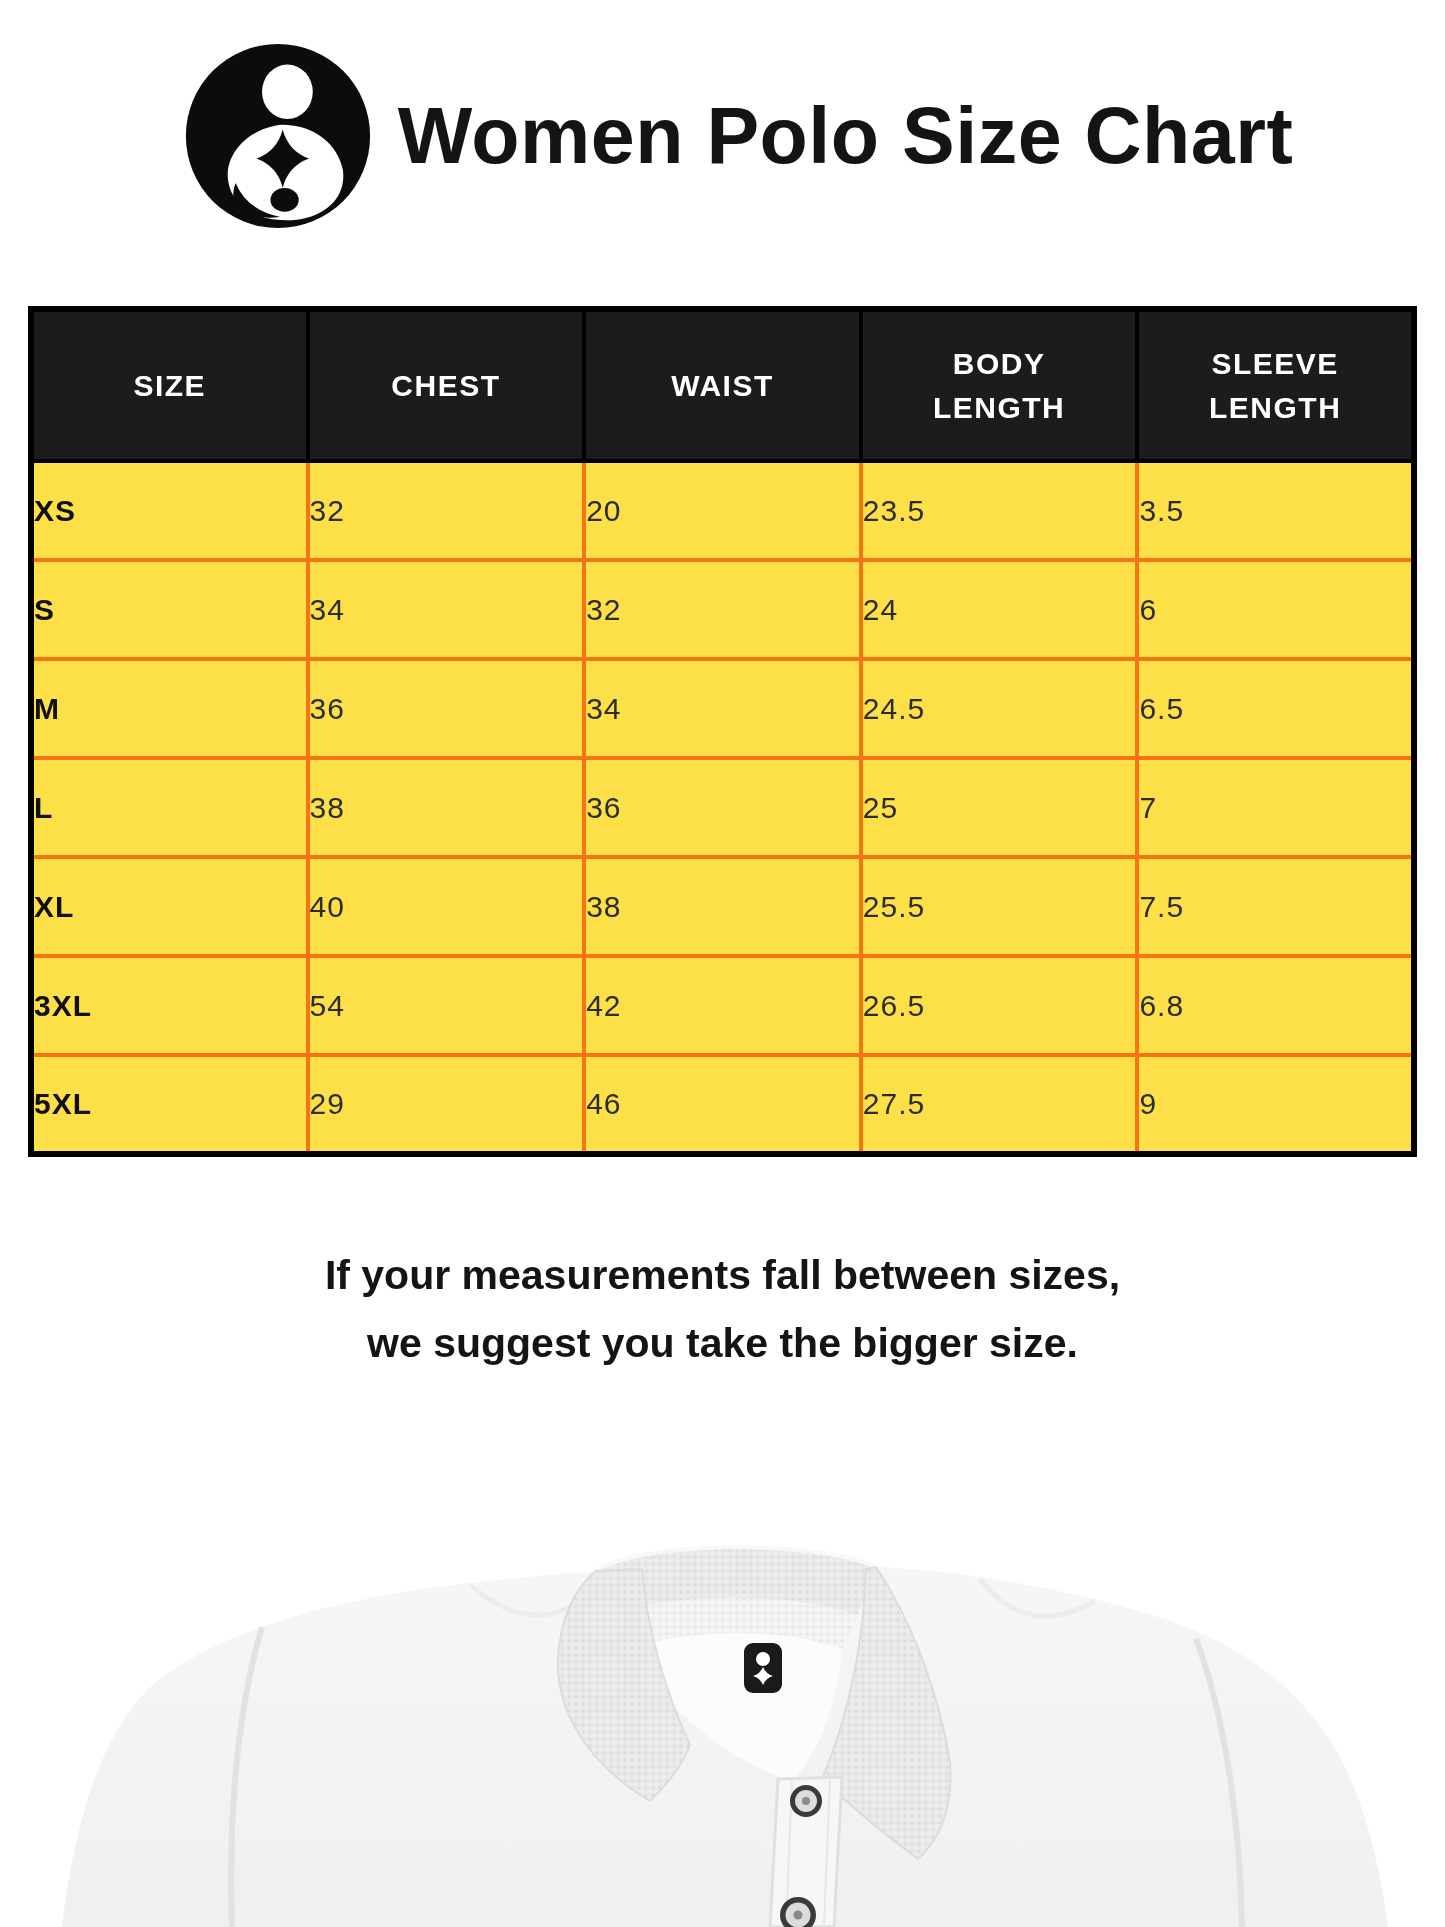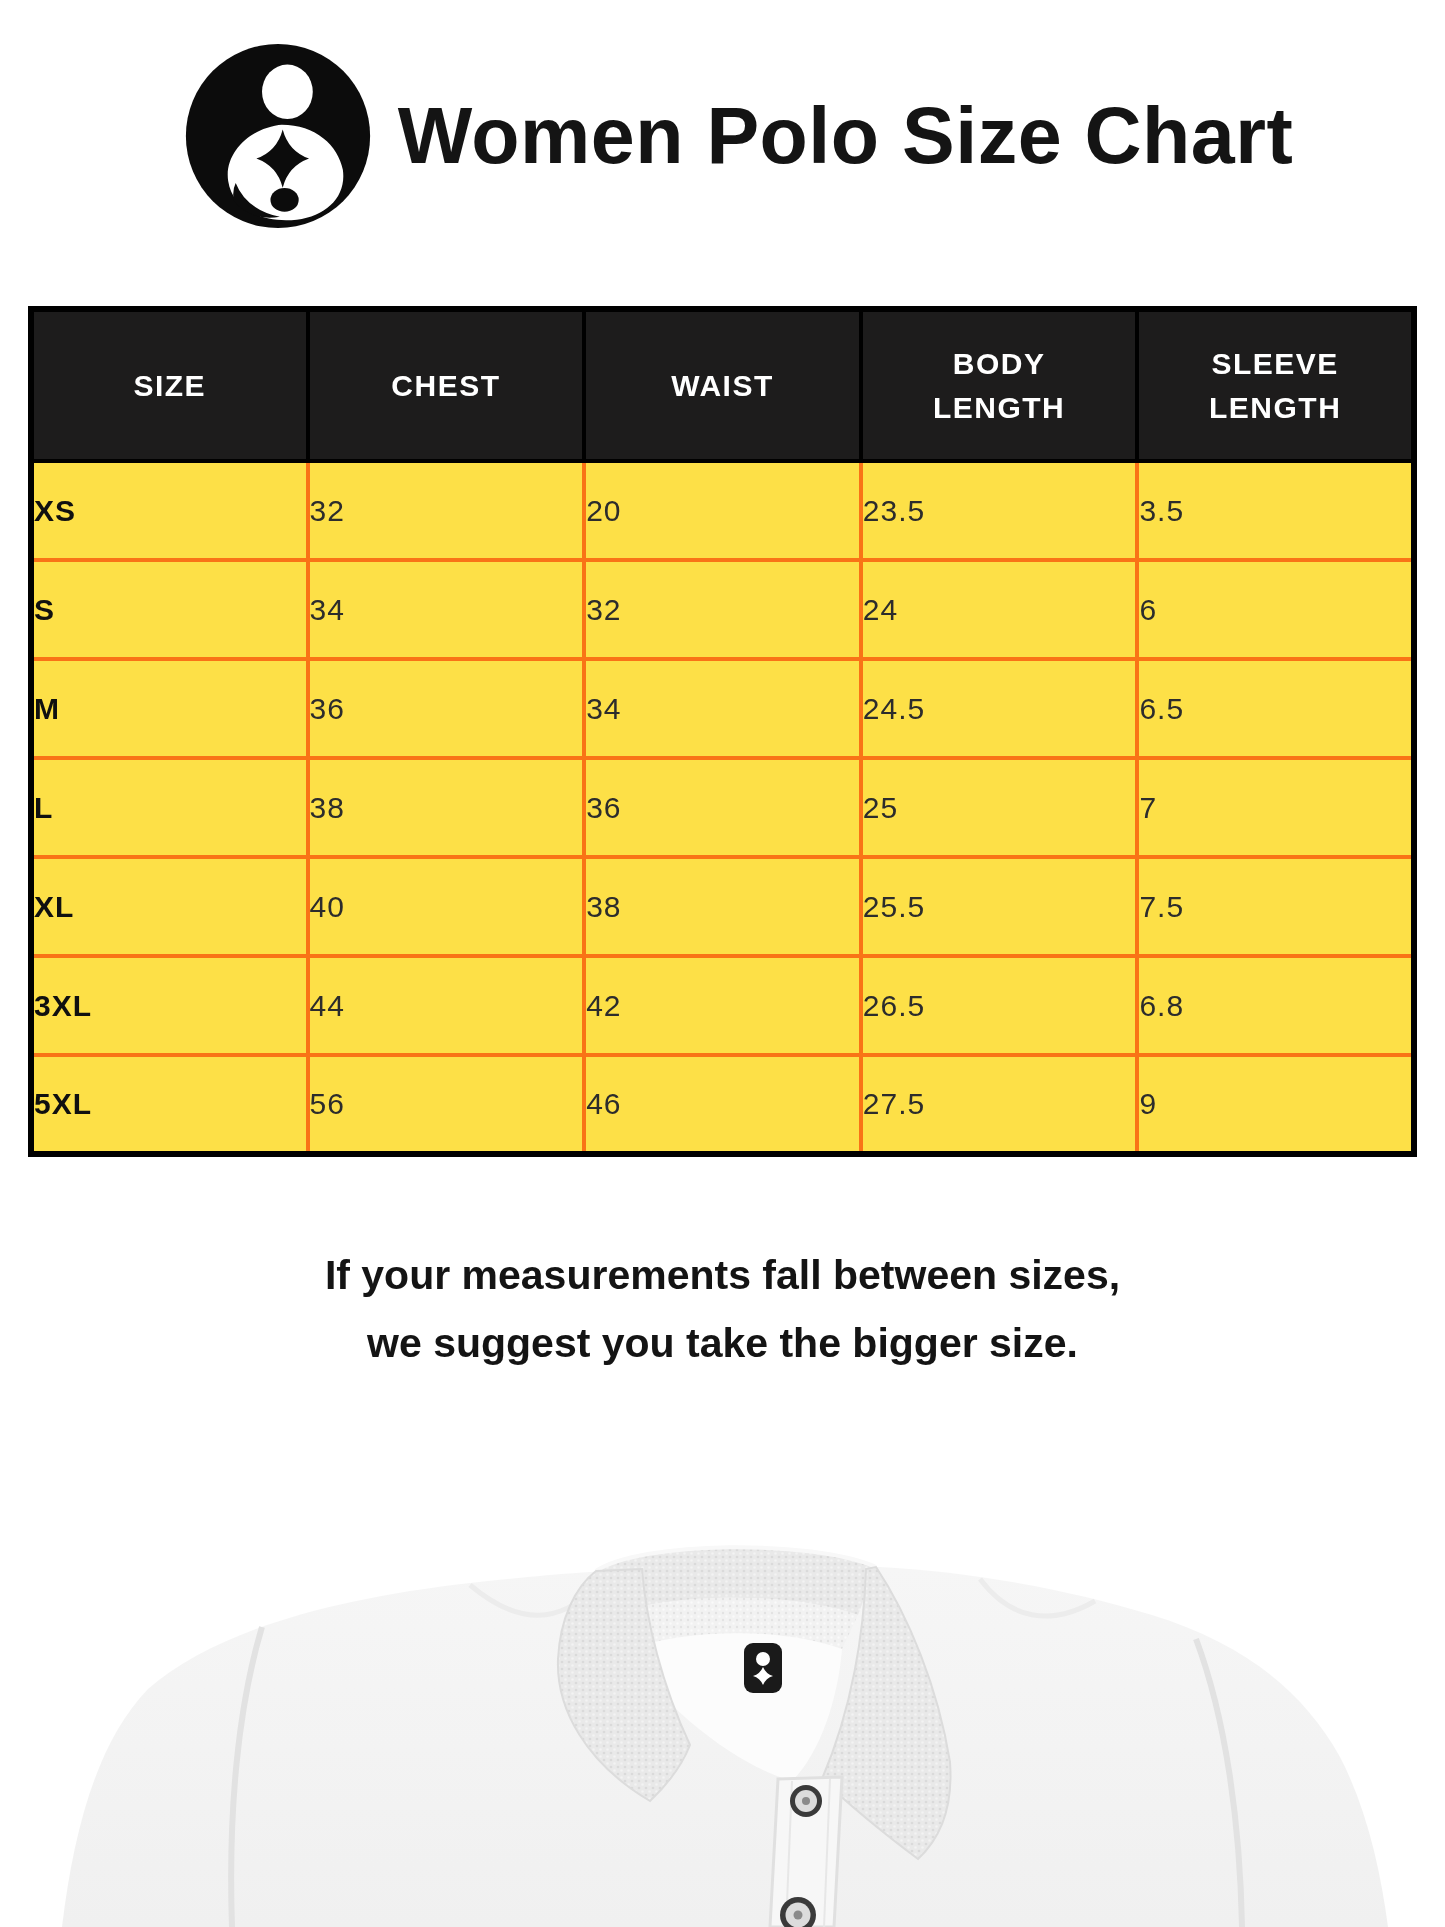--- a/index.html
+++ b/index.html
@@ -156,28 +156,28 @@
       </tr>
       <tr>
         <td class="size-cell">XL</td>
         <td>40</td>
         <td>38</td>
         <td>25.5</td>
         <td>7.5</td>
       </tr>
       <tr>
         <td class="size-cell">3XL</td>
-        <td>44</td>
+        <td>54</td>
         <td>42</td>
         <td>26.5</td>
         <td>6.8</td>
       </tr>
       <tr>
         <td class="size-cell">5XL</td>
-        <td>56</td>
+        <td>29</td>
         <td>46</td>
         <td>27.5</td>
         <td>9</td>
       </tr>
     </tbody>
   </table>
 </div>
 
 <div class="note">
   <div>If your measurements fall between sizes,</div>

